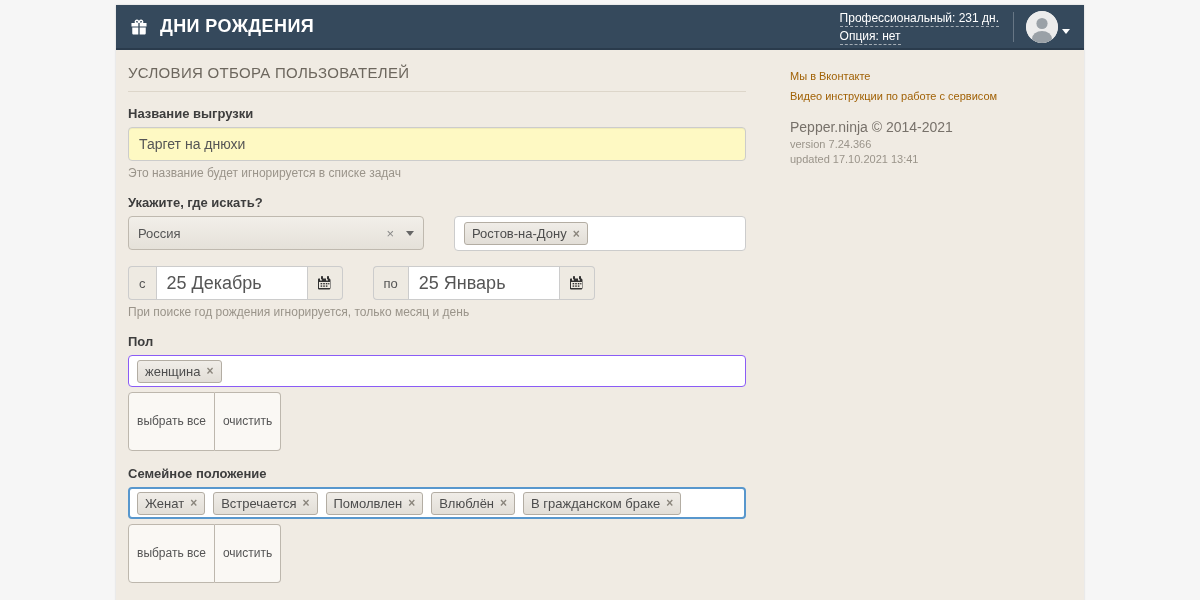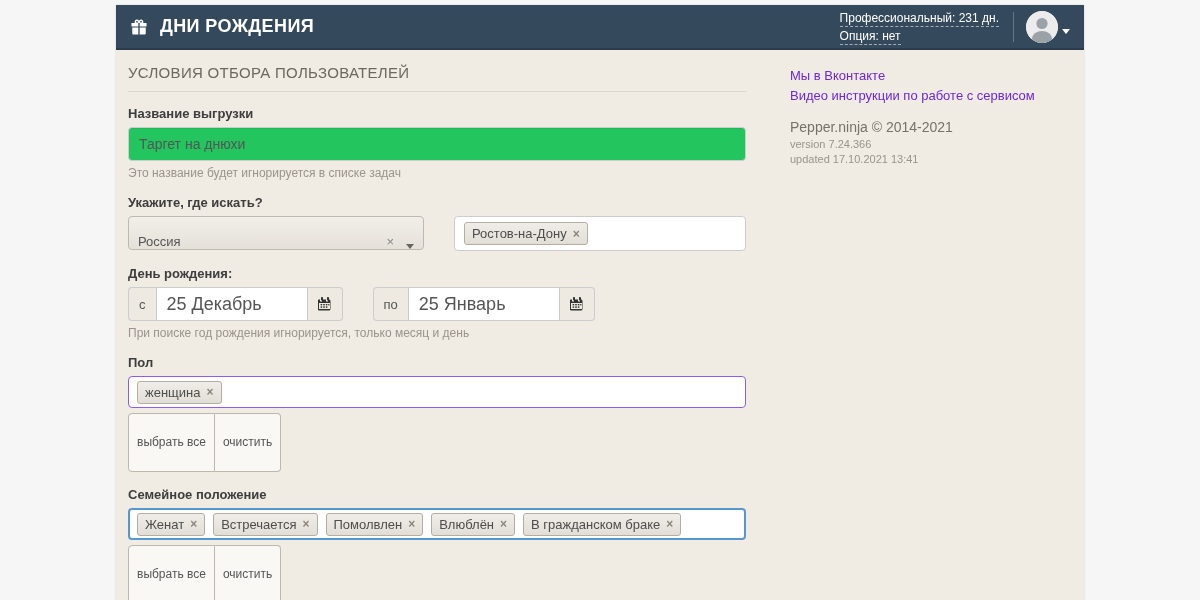--- a/index.html
+++ b/index.html
@@ -97,38 +97,38 @@
     margin-bottom: 6px;
   }
   .help-text { font-size: 12px; color: #9a948a; margin-top: 5px; }
   .help-text a { color: #3b76ad; text-decoration: none; cursor: pointer; }
 
   .text-input {
     width: 100%;
     height: 34px;
     border: 1px solid #ccc;
     border-radius: 4px;
-    background: #22c55e;
+    background: #fef9c3;
     padding: 0 10px;
     font-size: 14px;
     color: #555;
     font-family: inherit;
     box-shadow: inset 0 1px 1px rgba(0,0,0,.06);
   }
 
   
   .loc-row { display: flex; }
   .chosen-select {
     width: 296px;
     height: 34px;
     border: 1px solid #bfb9af;
     border-radius: 4px;
     background: linear-gradient(#f2efe9, #e5e1d9);
     display: flex;
-    align-items: flex-end;
+    align-items: center;
     padding: 0 9px;
     cursor: pointer;
     color: #555;
     font-size: 13px;
   }
   .chosen-select .sel-text { flex: 1; }
   .chosen-select .x { color: #888; font-size: 13px; margin-right: 12px; cursor: pointer; }
   .tri-down {
     width: 0; height: 0;
     border-left: 4px solid transparent;
@@ -228,22 +228,22 @@
     font-family: inherit;
     padding: 8px 15px;
     border-radius: 4px;
     cursor: pointer;
   }
   .submit-hint { color: #9a948a; font-size: 15px; margin-left: 10px; }
 
   
   .side-link {
     display: block;
-    color: #6d28d9;
-    font-size: 13px;
+    color: #a16207;
+    font-size: 11px;
     line-height: 20px;
     text-decoration: none;
     cursor: pointer;
   }
   .copyright { margin-top: 13px; color: #77716a; font-size: 14px; }
   .version-line { color: #9a948a; font-size: 11px; margin-top: 3px; }
 </style>
 </head>
 <body>
 
@@ -299,21 +299,20 @@
           <div class="city-box">
             <span class="tag">
               <span>Ростов-на-Дону</span>
               <span class="x">×</span>
             </span>
           </div>
         </div>
       </div>
 
       <div class="form-group">
-        <label>День рождения:</label>
         <div class="date-row">
           <div class="input-group">
             <span class="addon first">с</span>
             <input type="text" class="date-input" value="25 Декабрь" style="">
             <span class="addon last">
               <svg width="14" height="14" viewBox="0 0 14 14">
                 <rect x="3" y="0" width="2" height="3.5" rx="0.7" fill="#333"></rect>
                 <rect x="9" y="0" width="2" height="3.5" rx="0.7" fill="#333"></rect>
                 <path fill="#333" d="M1 2.5h1v2h2v-2h4v2h2v-2h1c.8 0 1.5.7 1.5 1.5v8c0 .8-.7 1.5-1.5 1.5H1c-.8 0-1.5-.7-1.5-1.5V4c0-.8.7-1.5 1.5-1.5zm0 3.5v6h11V6H1z"></path>
                 <g fill="#333">

